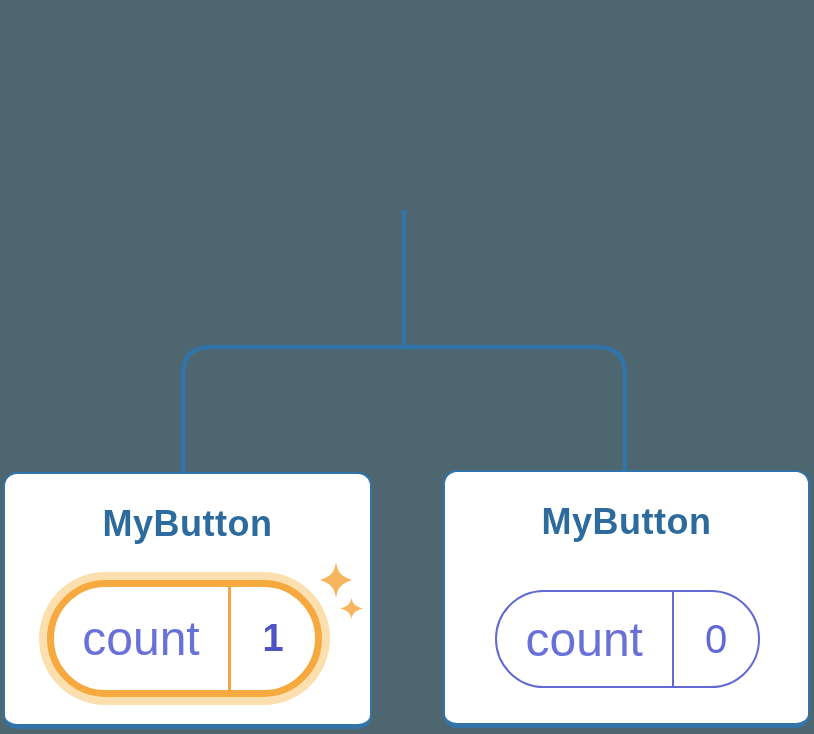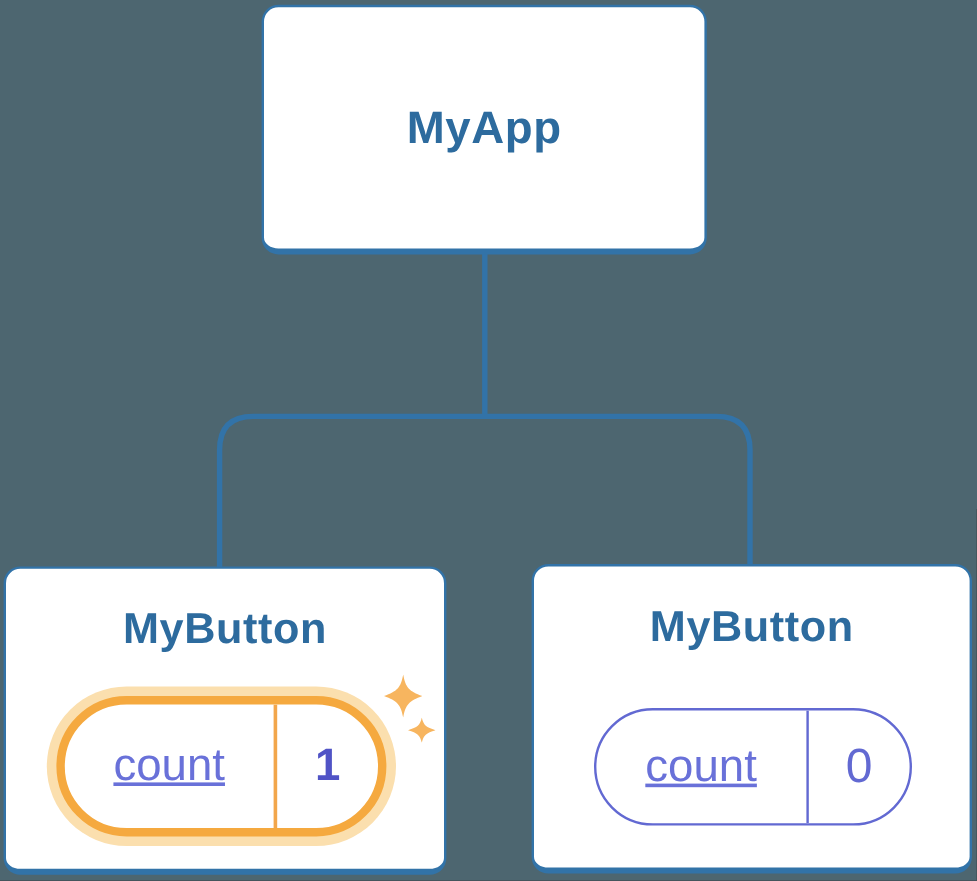--- a/index.html
+++ b/index.html
@@ -71,23 +71,22 @@
   .pill-normal {
     left: 50px; top: 118px;
     width: 265px; height: 98px;
     border: 2.5px solid var(--pill-indigo, #6269D2);
   }
   .pill-name {
     flex: 1;
     display: flex;
     align-items: center;
     justify-content: center;
-    font-size: 38px;
+    font-size: 48px;
     color: var(--count-text, #6971D9);
-    text-decoration: underline;
   }
   .pill-divider { width: 3px; }
   .pill-divider.orange { background: var(--divider-orange, #F2A64B); }
   .pill-divider.indigo { background: var(--pill-indigo, #6269D2); width: 2.5px; }
   .pill-value {
     width: 84px;
     display: flex;
     align-items: center;
     justify-content: center;
     font-size: 38px;
@@ -102,23 +101,20 @@
 </head>
 <body>
 
 <div class="canvas">
 
   <svg class="connectors" viewBox="0 0 814 734" aria-hidden="true">
     <path d="M404 210 L404 347"></path>
     <path d="M183 473 L183 375 Q183 347 211 347 L597 347 Q625 347 625 375 L625 473"></path>
   </svg>
 
-  <div class="card card-root">
-    <div class="title">MyApp</div>
-  </div>
 
   <div class="card card-left">
     <div class="title child-title">MyButton</div>
 
     <div class="pill pill-highlighted">
       <div class="pill-name">count</div>
       <div class="pill-divider orange"></div>
       <div class="pill-value bold">1</div>
     </div>
 

